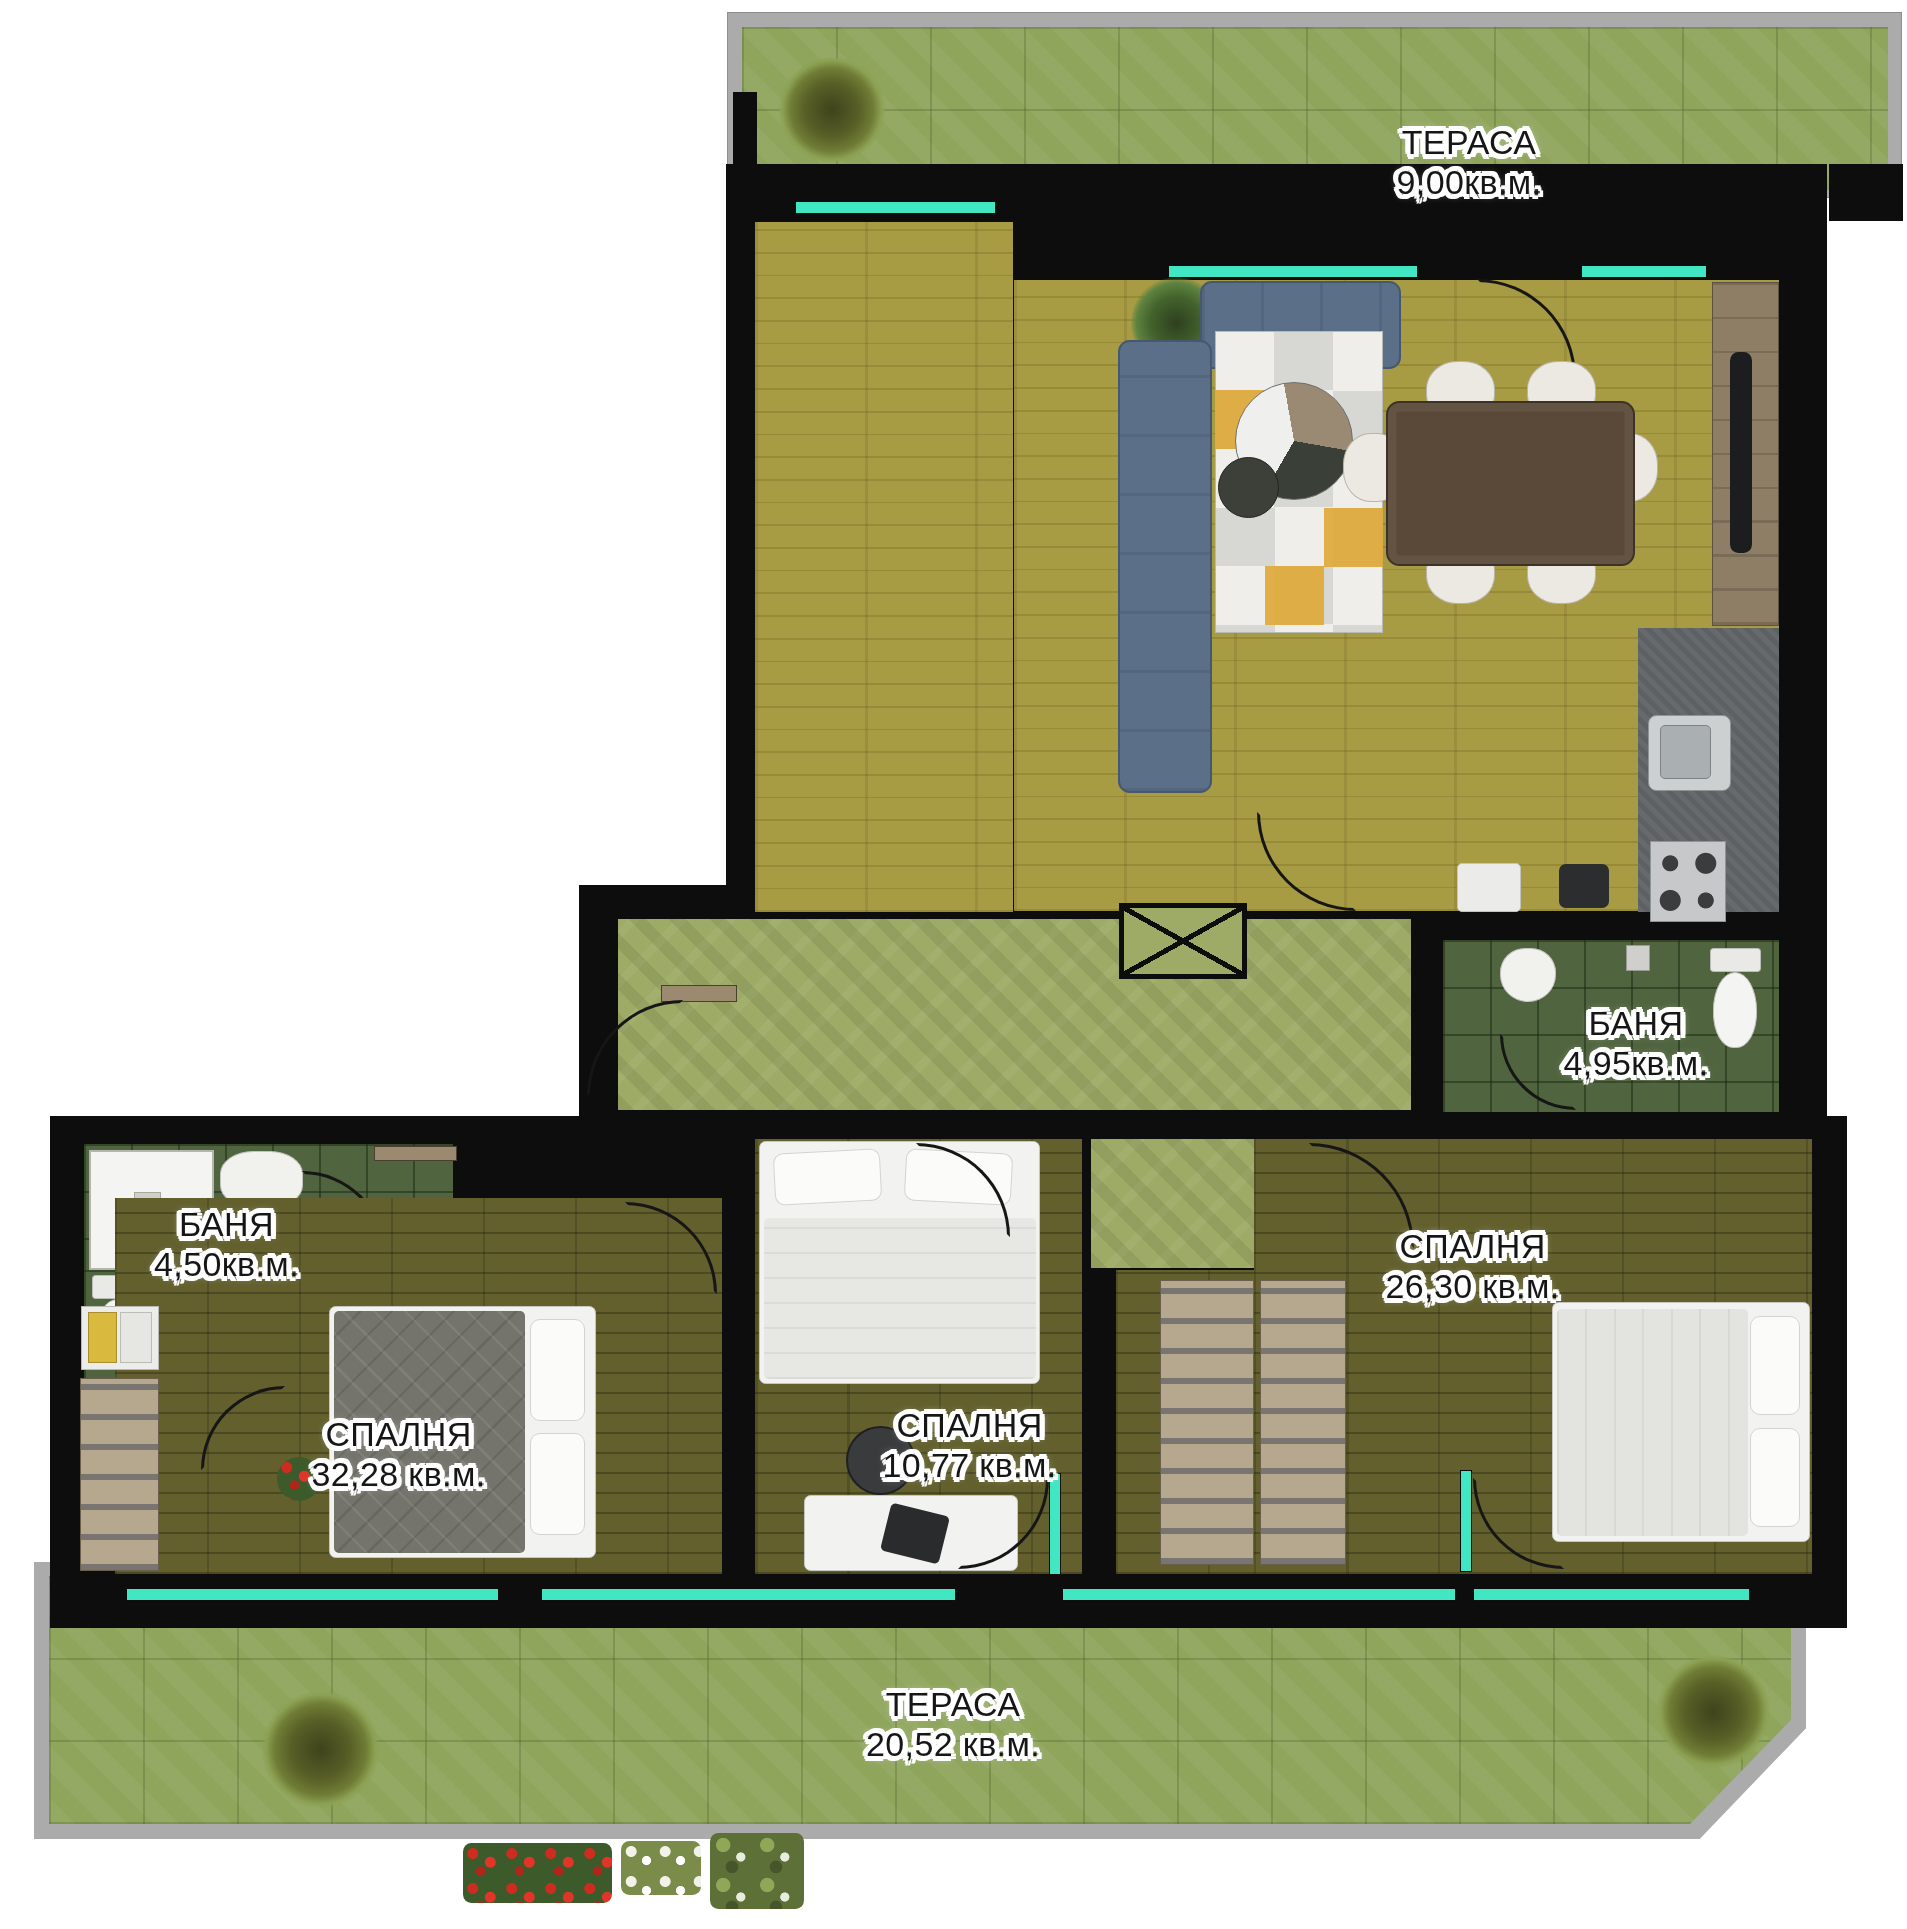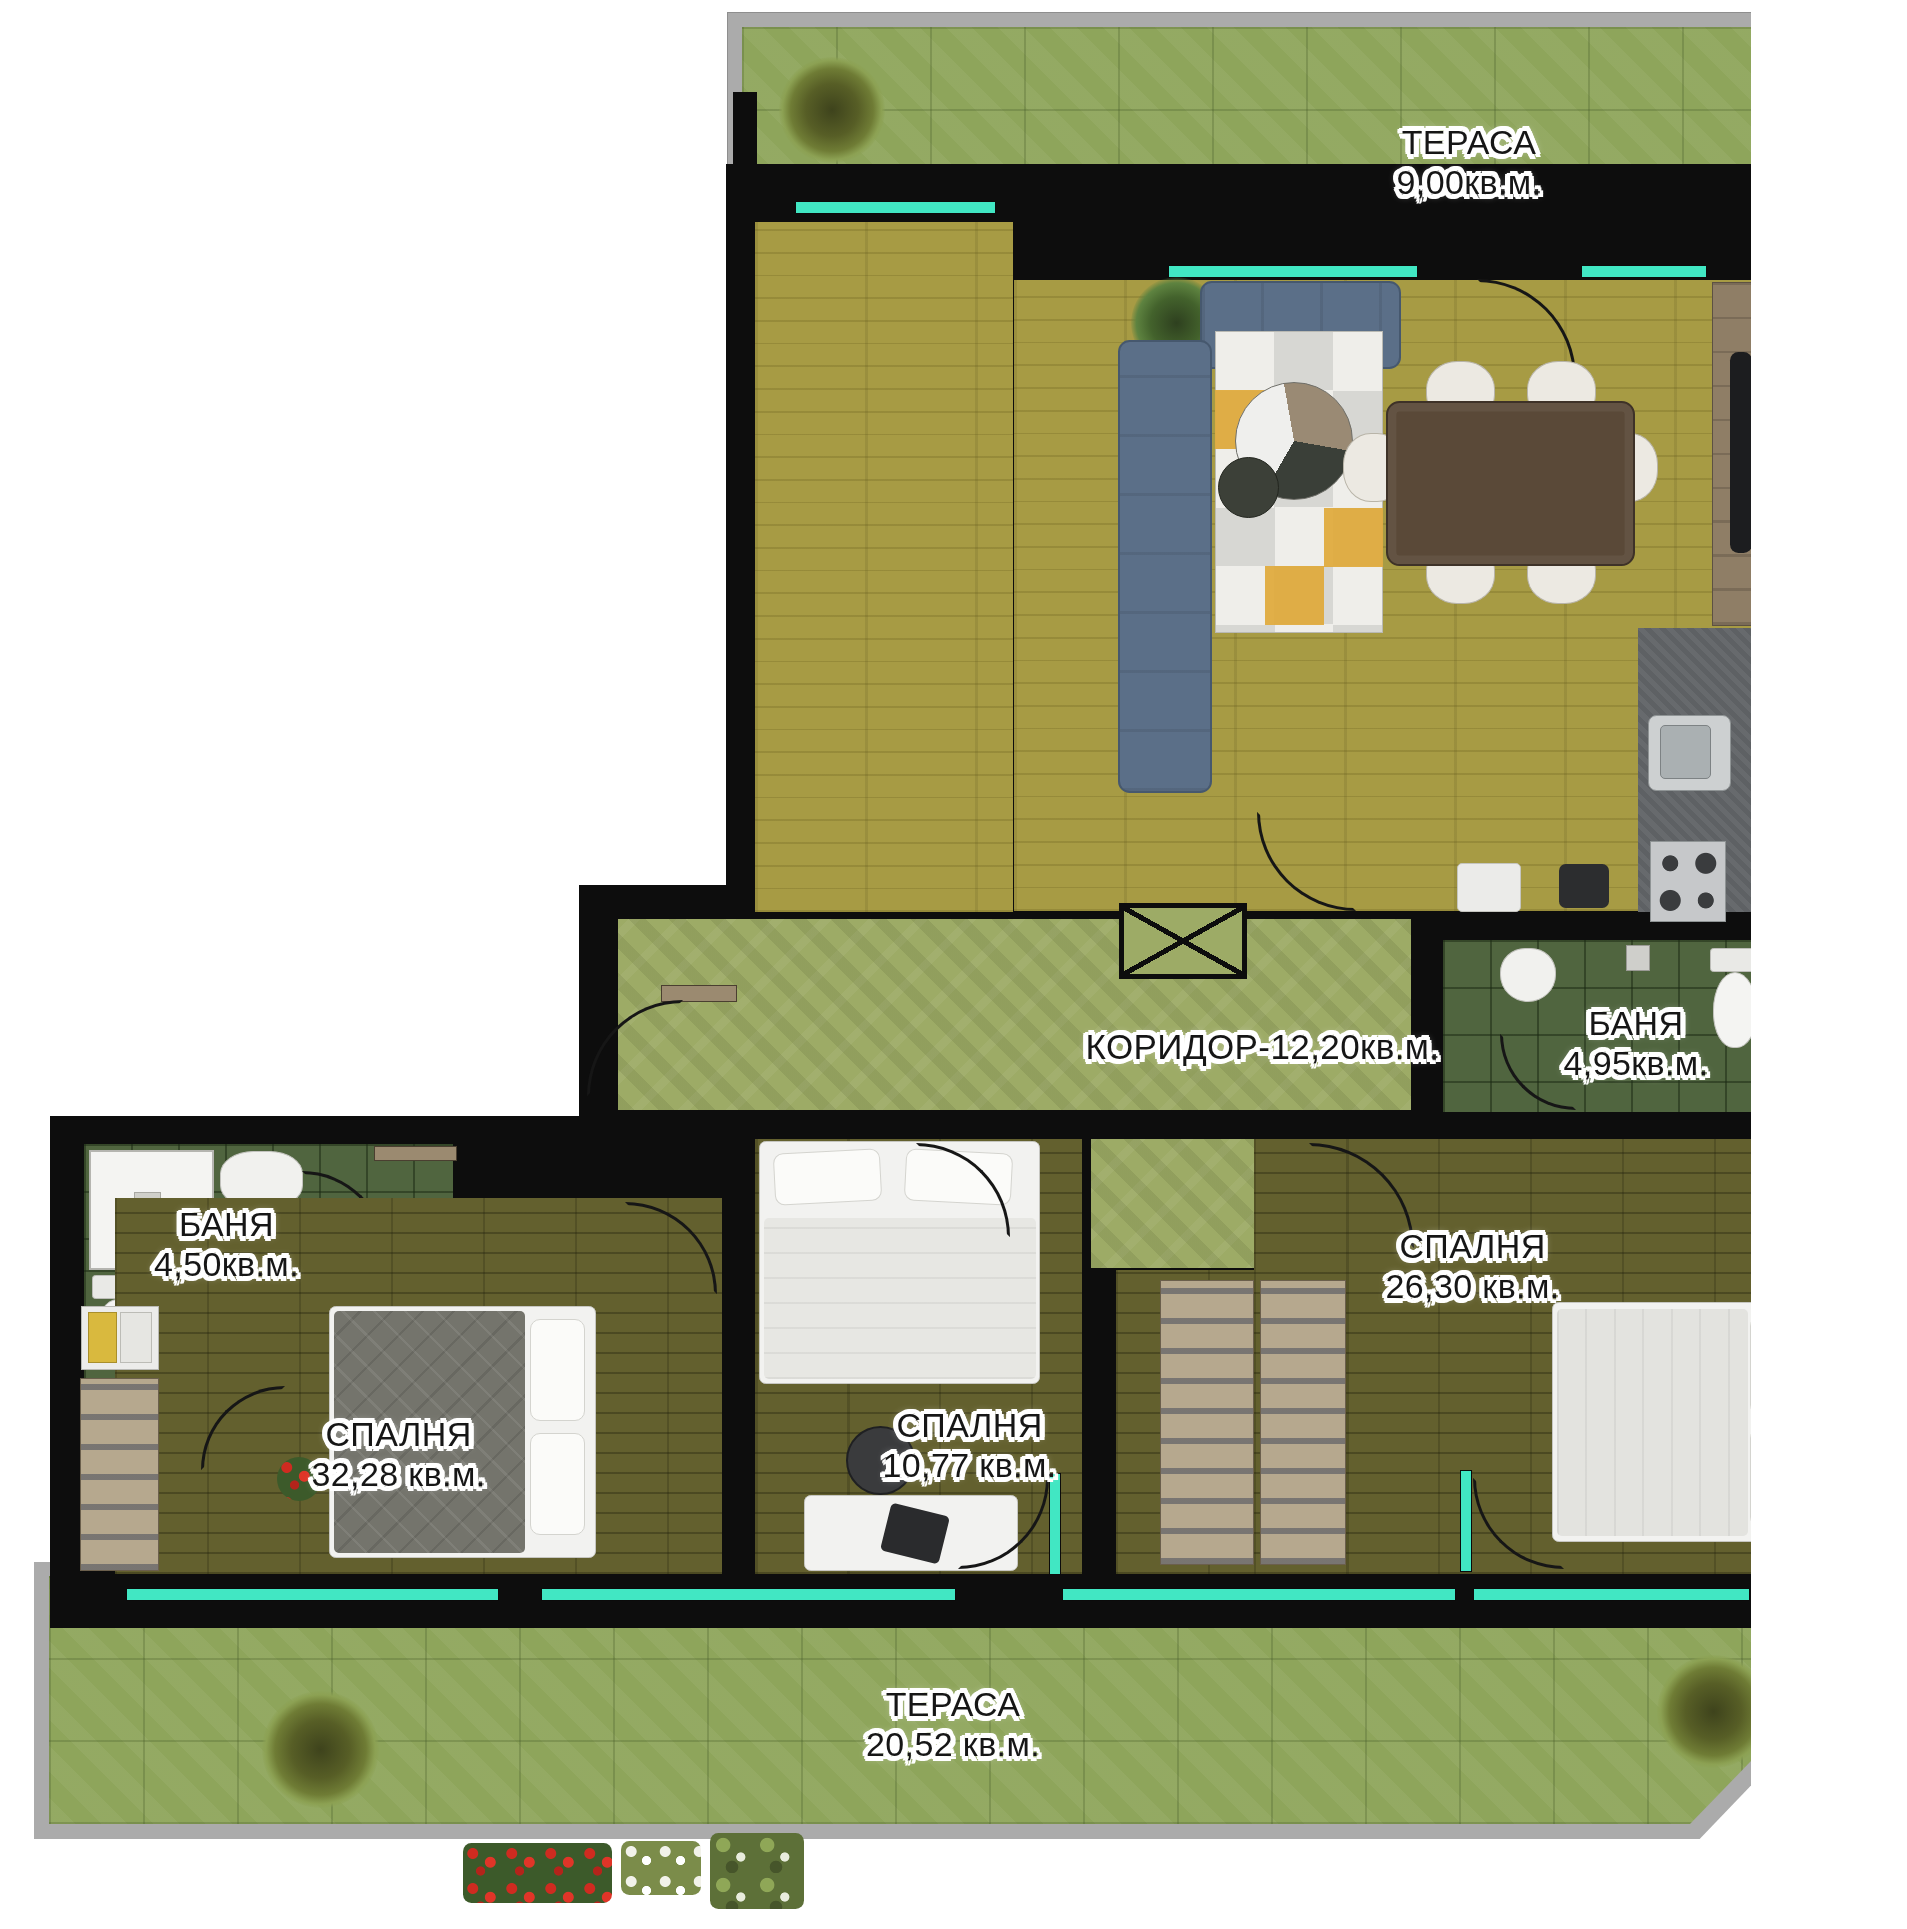--- a/index.html
+++ b/index.html
@@ -1,16 +1,16 @@
 <!DOCTYPE html>
 <html style="font-size:13.4px"><head>
 <meta charset="utf-8">
 <style>
   html,body{margin:0;padding:0;background:#ffffff;}
-  #plan{position:relative;width:1751px;height:1930px;background:#ffffff;overflow:hidden;
+  #plan{position:relative;width:1907px;height:1930px;background:#ffffff;overflow:hidden;
         font-family:"Liberation Sans",sans-serif;}
   .abs{position:absolute;}
   .wall{position:absolute;background:#0d0d0d;}
   .parapet{position:absolute;background:#ababab;border:1.7px solid #8e8e8e;box-sizing:border-box;}
   .tile-green{position:absolute;background-color:#8ea55b;background-image:
      linear-gradient(rgba(70,90,40,.28) 1.7px, transparent 1.7px),
      linear-gradient(90deg, rgba(70,90,40,.28) 1.7px, transparent 1.7px),
      repeating-linear-gradient(45deg, rgba(255,255,255,.05) 0 18.5px, transparent 18.5px 37px);
      background-size:94px 82px,94px 82px,auto;}
   .wood-olive{position:absolute;background-color:#a79b44;background-image:
@@ -217,23 +217,20 @@
   <div class="flowers-white" style="left:621px;top:1841px;width:80px;height:54px;"></div>
   <div class="planter-green" style="left:710px;top:1833px;width:94px;height:76px;"></div>
 
   <div class="lbl" style="left:1343px;top:123px;width:252px;">
     <div>ТЕРАСА</div>
     <div>9,00кв.м.</div>
   </div>
 
 
 
-  <div class="lbl" style="left:1057px;top:1027px;width:411px;font-size:35px;">
-    <div>КОРИДОР-12,20кв.м.</div>
-  </div>
 
   <div class="lbl" style="left:1510px;top:1004px;width:252px;">
     <div>БАНЯ</div>
     <div>4,95кв.м.</div>
   </div>
 
 
   <div class="lbl" style="left:1359px;top:1227px;width:227px;">
     <div>СПАЛНЯ</div>
     <div>26,30 кв.м.</div>

